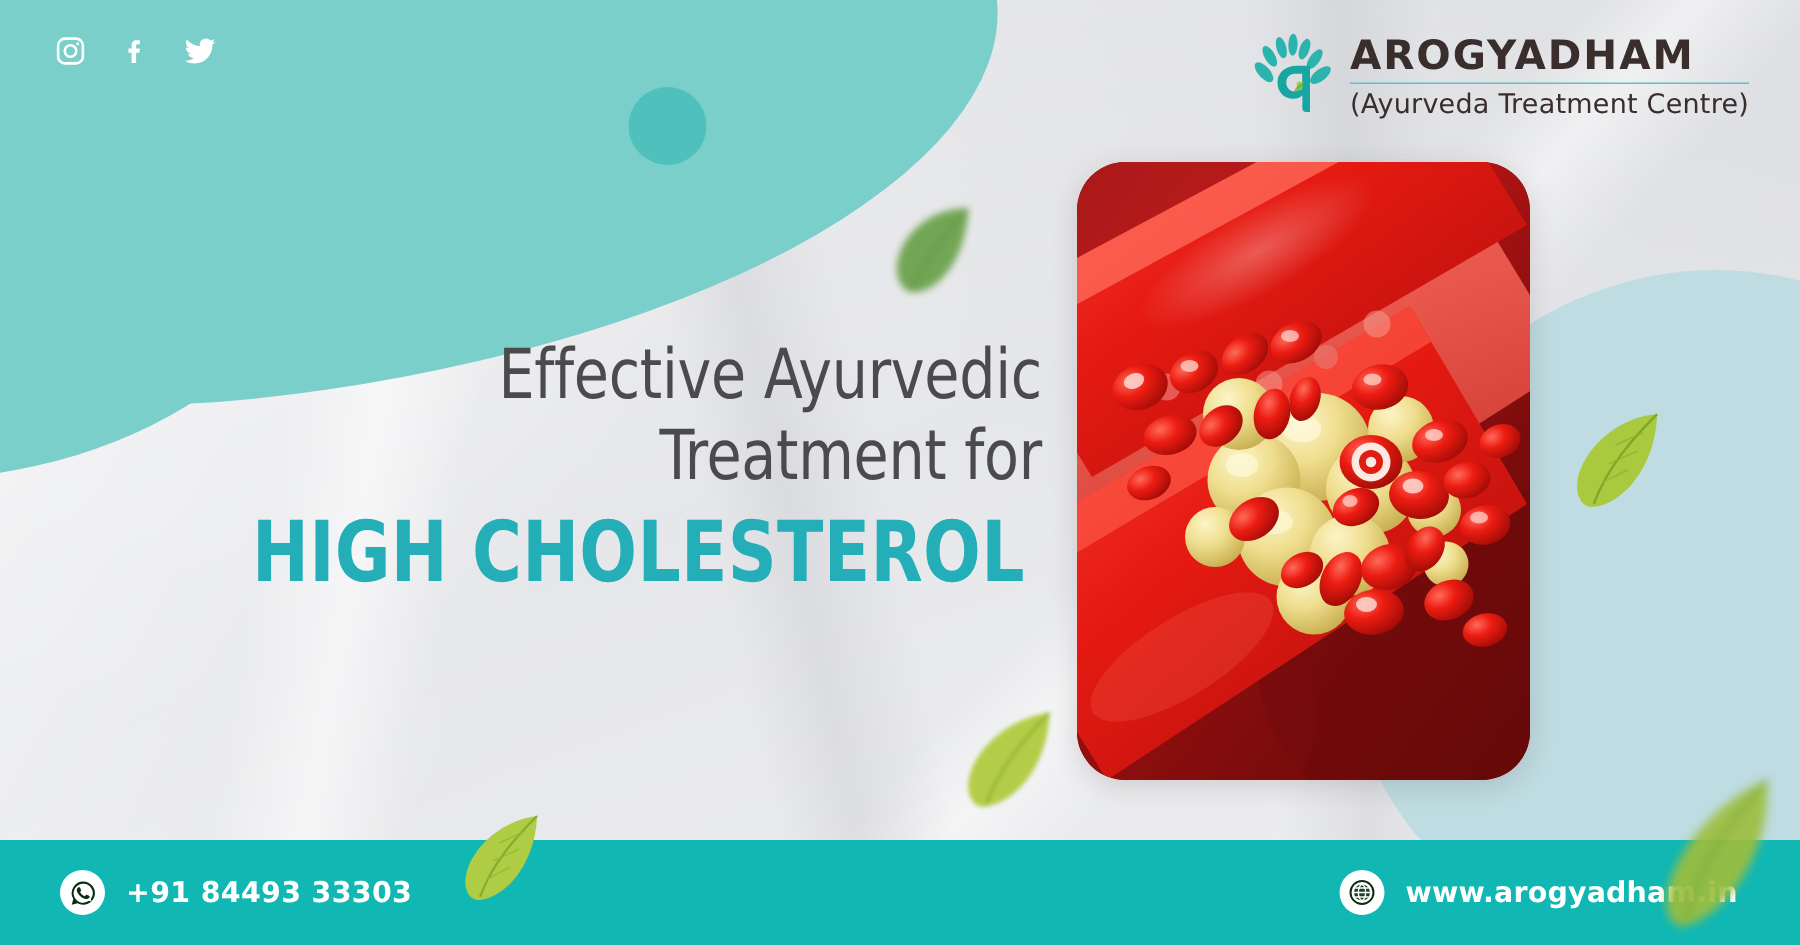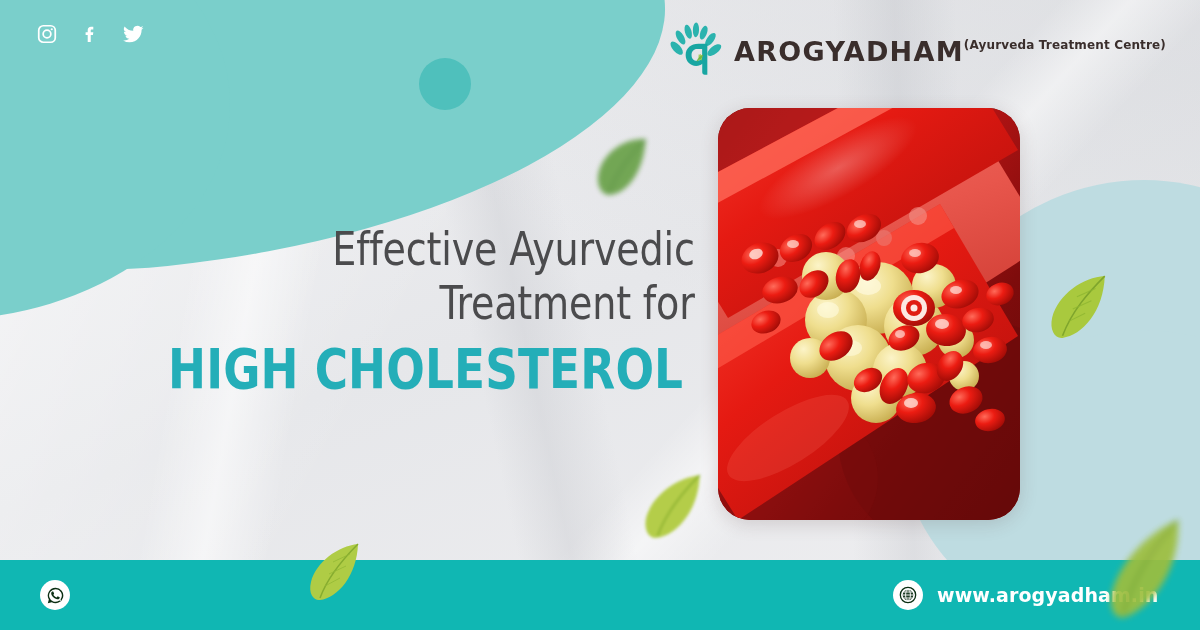--- a/index.html
+++ b/index.html
@@ -79,30 +79,30 @@
   }
   .social-row .ic { display:block; }
 
   
   .logo {
     position:absolute; right:34px; top:22px;
     display:flex; align-items:center; gap:12px;
     z-index:6;
   }
   .logo-mark { width:54px; height:60px; flex:0 0 auto; }
-  .logo-txt { display:flex; flex-direction:row; align-items:stretch; }
+  .logo-txt { display:flex; flex-direction:column; align-items:stretch; }
   .logo-name {
     font-size:27px; font-weight:bold; letter-spacing:1.3px;
     color:#3A2E2C; line-height:1.05;
     font-family:"DejaVu Sans", sans-serif;
   }
   .logo-rule { height:1.5px; background:#57C6C2; margin:3px 0 3px; }
   .logo-sub {
-    font-size:12px; font-weight:bold; color:#3A2E2C;
-    letter-spacing:0.15px; text-align:left;
+    font-size:18px; font-weight:normal; color:#3A2E2C;
+    letter-spacing:0.15px; text-align:right;
     font-family:"DejaVu Sans", sans-serif;
   }
 
   
   .headline {
     position:absolute; left:168px; top:222px;
     z-index:5;
     text-align:right;
   }
   .h-line {
@@ -398,20 +398,21 @@
   </svg>
 
   <div class="footer">
     <div class="f-item f-phone">
       <span class="f-badge">
         <svg width="19" height="19" viewBox="0 0 24 24">
           <path fill="#0B2E13" d="M12 2.2A9.75 9.75 0 0 0 3.6 16.9L2.3 21.7l4.95-1.3A9.75 9.75 0 1 0 12 2.2zm0 1.75a8 8 0 0 1 6.6 12.5l-.22.33.6 2.2-2.26-.6-.33.2A8 8 0 1 1 12 3.95z"></path>
           <path fill="#0B2E13" d="M9.3 7.4c-.2-.45-.4-.45-.6-.46h-.5c-.17 0-.46.07-.7.33-.24.26-.92.9-.92 2.2s.95 2.55 1.08 2.73c.13.17 1.83 2.93 4.52 3.99 2.24.88 2.7.7 3.18.66.49-.05 1.57-.64 1.79-1.26.22-.62.22-1.15.16-1.26-.07-.11-.24-.18-.5-.31-.26-.13-1.57-.78-1.81-.86-.24-.09-.42-.13-.6.13-.17.26-.68.86-.83 1.04-.16.17-.31.2-.57.07-.26-.13-1.12-.41-2.13-1.31-.79-.7-1.32-1.57-1.47-1.83-.16-.26-.02-.4.11-.53.12-.12.26-.31.39-.46.13-.16.17-.27.26-.45.09-.17.04-.33-.02-.46-.07-.13-.57-1.45-.8-1.96z"></path>
         </svg>
       </span>
+      <span class="f-text">+91 84493 33303</span>
     </div>
 
     <div class="f-item f-web">
       <span class="f-badge">
         <svg width="20" height="20" viewBox="0 0 24 24" fill="none" stroke="#0B2E13" stroke-width="1.6">
           <circle cx="12" cy="12" r="9.2"></circle>
           <circle cx="12" cy="12" r="6.4" fill="#0B2E13" stroke="none" opacity="0.92"></circle>
           <g stroke="#FFFFFF" stroke-width="1.1">
             <ellipse cx="12" cy="12" rx="2.9" ry="6.4"></ellipse>
             <path d="M5.6 12h12.8M6.6 8.4h10.8M6.6 15.6h10.8"></path>

